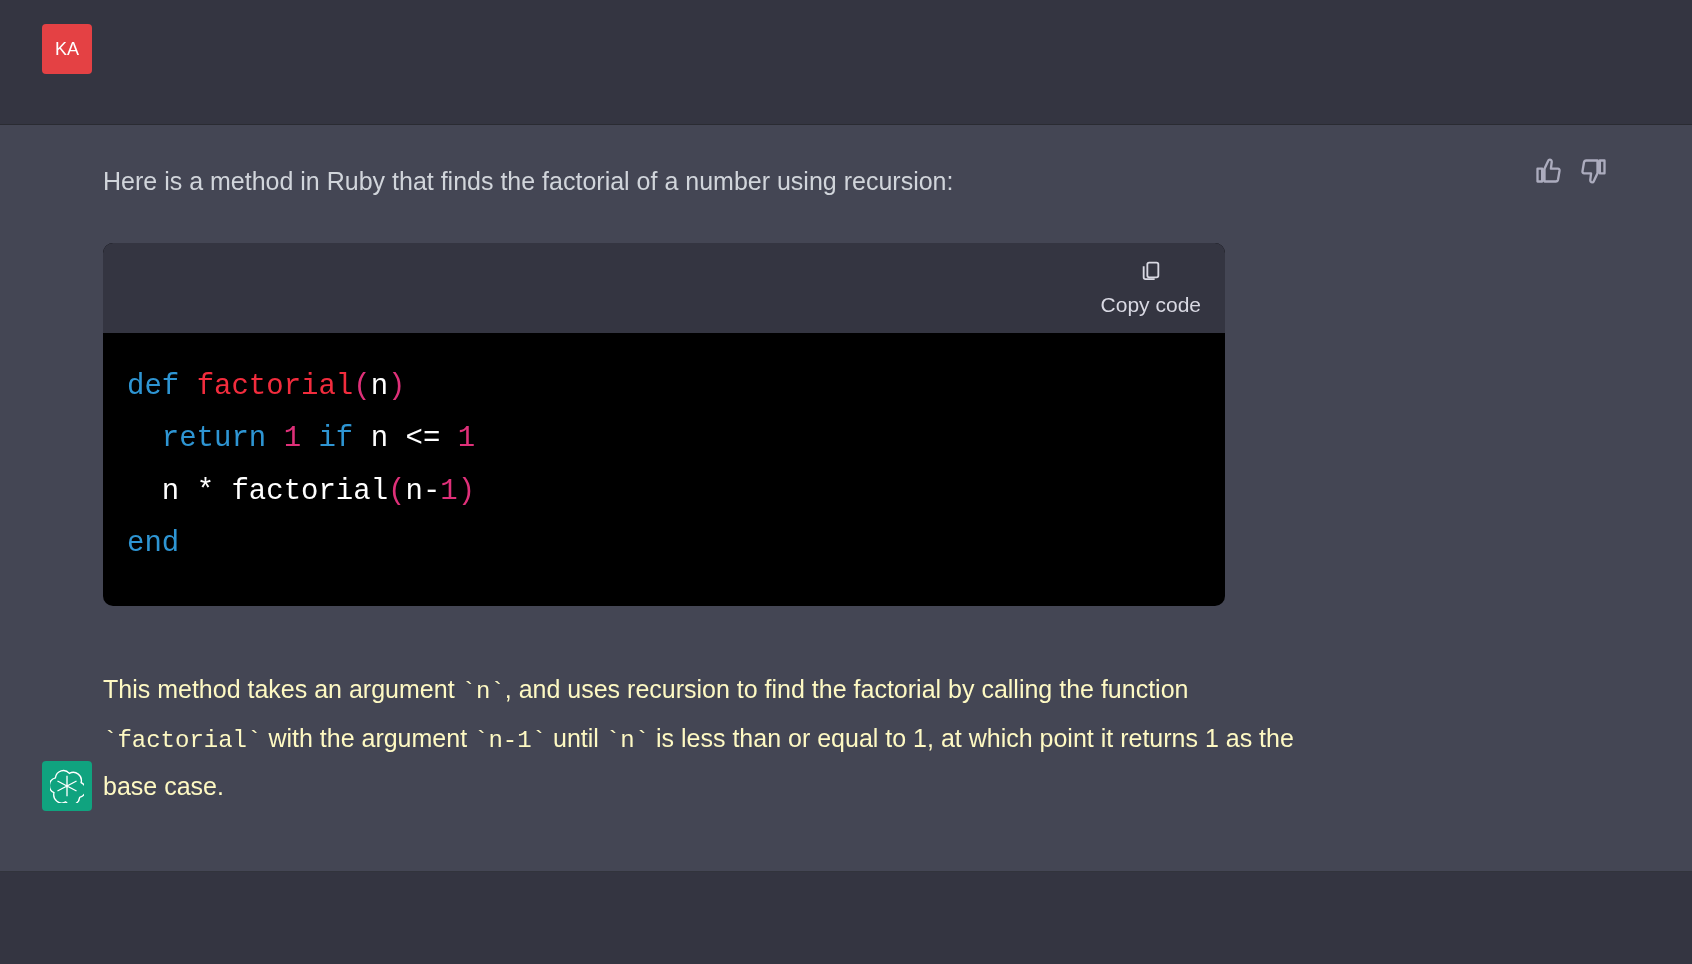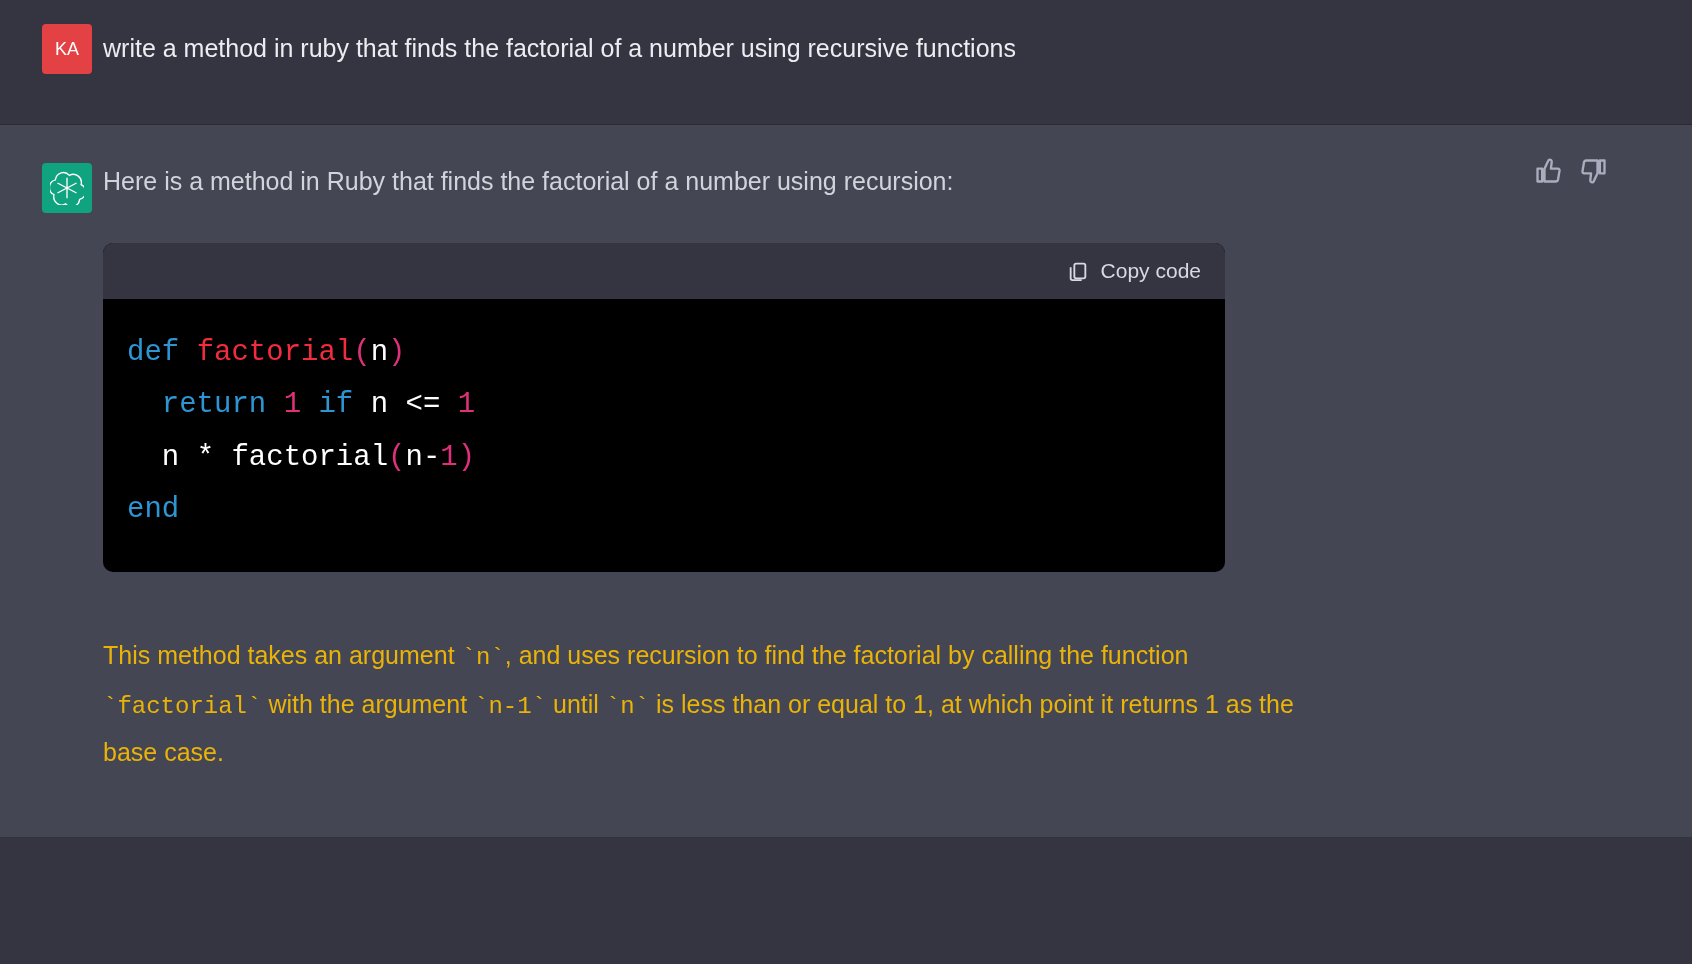--- a/index.html
+++ b/index.html
@@ -22,20 +22,21 @@
       border-bottom: 1px solid rgba(32,33,35,0.5);
     }
     .user-row {
       background: #343541;
       padding: 24px 30px 50px 42px;
     }
     .assistant-row {
       background: #444654;
       padding: 38px 30px 60px 42px;
       position: relative;
+      align-items: flex-end;
     }
     .avatar {
       width: 50px;
       height: 50px;
       border-radius: 4px;
       display: flex;
       align-items: center;
       justify-content: center;
       flex-shrink: 0;
       font-size: 18px;
@@ -108,56 +109,56 @@
     .copy-btn {
       display: flex;
       align-items: center;
       gap: 12px;
       color: #d9d9e3;
       font-size: 21px;
       cursor: pointer;
       background: none;
       border: none;
       padding: 0;
+      flex-direction: column;
     }
     .copy-btn svg {
       width: 22px;
       height: 22px;
     }
     .code-body {
       padding: 28px 24px 36px 24px;
       font-family: "SFMono-Regular", Consolas, "Liberation Mono", Menlo, monospace;
       font-size: 29px;
       line-height: 1.8;
       color: #fff;
       white-space: pre;
     }
     .tok-kw { color: #2e95d3; }
     .tok-fn { color: #f22c3d; }
     .tok-paren { color: #df3079; }
     .tok-num { color: #df3079; }
     .explanation {
-      color: #eab308;
+      color: #fef9c3;
       line-height: 1.9;
     }
     .inline-code {
       font-family: "SFMono-Regular", Consolas, "Liberation Mono", Menlo, monospace;
       font-size: 24px;
     }
     .footer-gap {
       background: #343541;
       height: 100px;
     }
   </style>
 </head>
 <body>
 
 <div class="message-row user-row">
   <div class="avatar user-avatar">KA</div>
-  <div class="message-content user-content">write a method in ruby that finds the factorial of a number using recursive functions</div>
 </div>
 
 <div class="message-row assistant-row">
   <div class="avatar assistant-avatar">
     <svg viewBox="0 0 41 41" fill="none" stroke="white" stroke-width="1.6">
       <path d="M37.5 16.5c1-3.8-.3-7.9-3.4-10.3-3.1-2.5-7.4-2.8-10.8-.9C21 2.5 17.1 1.1 13.4 2.3 9.7 3.5 7 6.8 6.5 10.7c-3.9 1-6.7 4.3-7.1 8.3-.4 4 1.8 7.8 5.4 9.6-.9 3.8.4 7.9 3.5 10.3 3.1 2.4 7.3 2.7 10.7.8 2.3 2.8 6.2 4.1 9.9 3 3.7-1.2 6.4-4.5 6.9-8.4 3.9-1 6.7-4.3 7.1-8.3.4-4-1.8-7.8-5.4-9.5Z"></path>
       <path d="M20.5 8v25M9 14.5l23 12M9 26.5l23-12"></path>
     </svg>
   </div>
   <div class="message-content">

